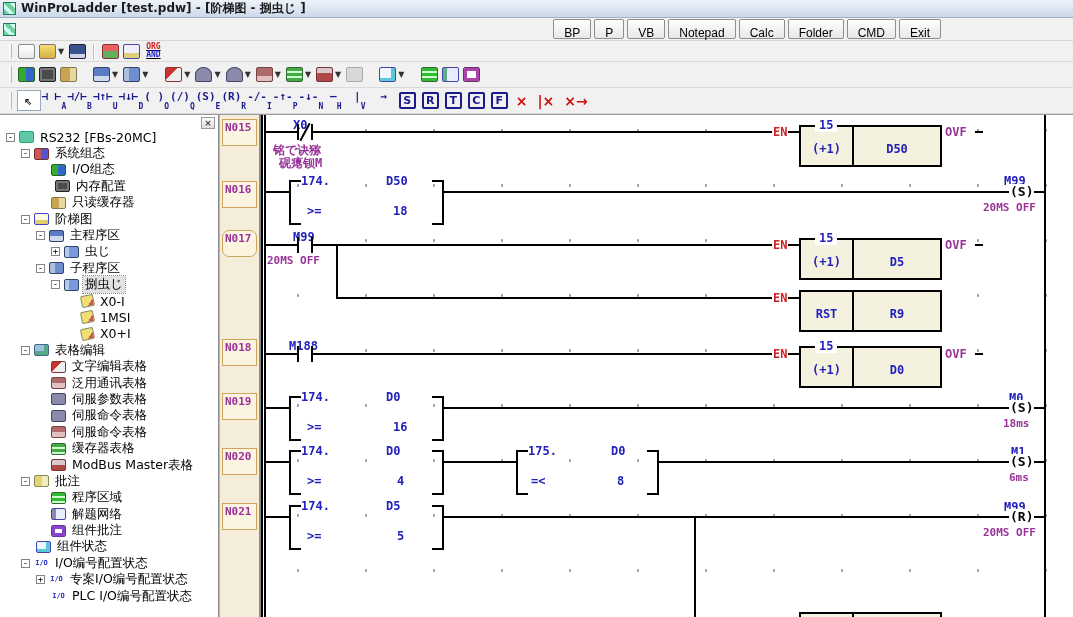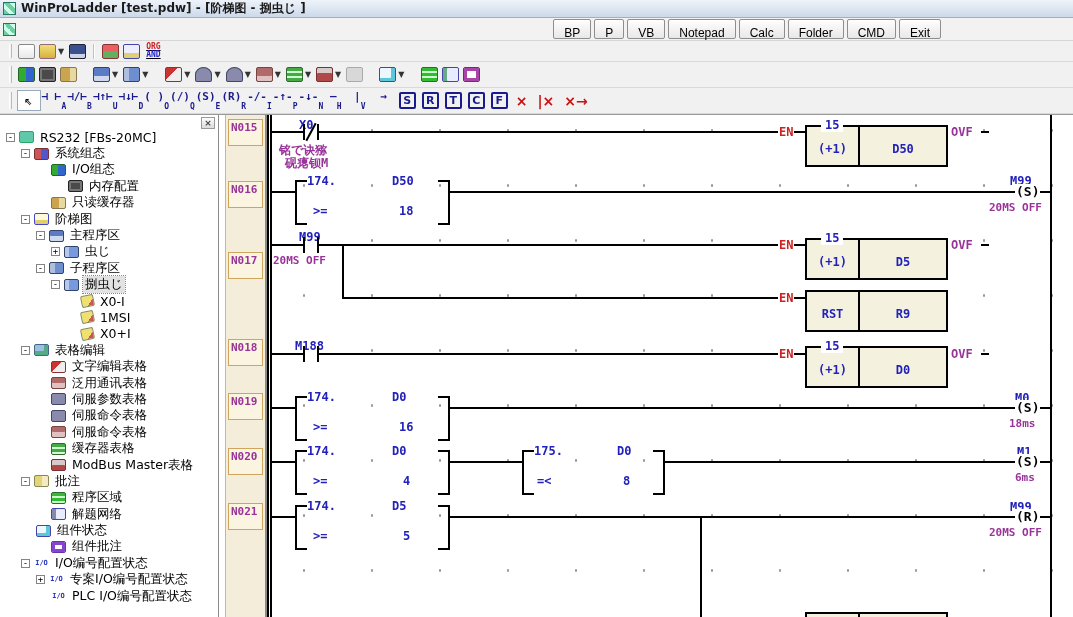--- a/index.html
+++ b/index.html
@@ -85,21 +85,21 @@
   .program-unit-icon { background: #7799dd; border: 1px solid #346; box-shadow: inset 4px 0 0 #b8c8e8; }
   .label-tag-icon { background: linear-gradient(135deg, #f0e070 70%, #c55 70%); border: 1px solid #885; transform: rotate(-12deg); width: 13px; }
   .table-edit-icon { background: #9ec0e0; border: 1px solid #468; box-shadow: inset -4px -4px 0 #5a8; }
   .comment-icon { background: #e4d478; border: 1px solid #885; box-shadow: inset -6px 0 0 #f4ecc0; }
   .program-area-icon { background: repeating-linear-gradient(#3b3 0 3px, #cfc 3px 5px); border: 1px solid #363; }
   .network-comment-icon { background: #e8ecff; border: 1px solid #44a; box-shadow: inset 4px 0 0 #88a; }
   .element-comment-icon { background: #fff; border: 1px solid #63a; box-shadow: inset 0 0 0 3px #84c; }
   .element-status-icon { background: #eef6ff; border: 1px solid #44a; box-shadow: inset -4px -3px 0 #59c8d8; }
   .io-status-icon, .io-project-icon, .io-plc-icon { background: none; color: #2233bb; font: bold 7px/7px "DejaVu Sans Mono", monospace; }
 
-  .gutter { width: 40px; background: #f3edda; border-left: 1px solid #b8b8b8; position: relative; margin-left: 6px; }
+  .gutter { width: 40px; background: #f3edda; border-left: 1px solid #b8b8b8; position: relative; }
   .gbox { position: absolute; left: 2px; width: 35px; height: 27px; background: #faf4e0; border: 1px solid #cfa55e;
     font: bold 11px/13px "DejaVu Sans Mono", monospace; color: #993399; padding: 1px 0 0 2px; }
 
   .canvas { flex: 1; position: relative; background: #fff; border-left: 2px solid #8a8a8a; overflow: hidden;
     background-image: radial-gradient(circle, #9a9a9a 1px, transparent 1.5px);
     background-size: 68px 55px; background-position: 71px 43px; }
 
   .wire { position: absolute; background: #000; }
   .wh { height: 2px; }
   .wv { width: 2px; }
@@ -236,21 +236,21 @@
         <div class="trow" style="padding-left: 21px;">
           <span class="tg">-</span>
           <span class="tico system-config-icon"></span>
           <span class="tlabel">系统组态</span>
         </div>
         <div class="trow" style="padding-left: 36px;">
           <span class="tgsp"></span>
           <span class="tico io-config-icon"></span>
           <span class="tlabel">I/O组态</span>
         </div>
-        <div class="trow" style="padding-left: 53px;">
+        <div class="trow" style="padding-left: 40px;">
           <span class="tgsp"></span>
           <span class="tico memory-config-icon"></span>
           <span class="tlabel">内存配置</span>
         </div>
         <div class="trow" style="padding-left: 36px;">
           <span class="tgsp"></span>
           <span class="tico readonly-register-icon"></span>
           <span class="tlabel">只读缓存器</span>
         </div>
         <div class="trow" style="padding-left: 21px;">
@@ -341,29 +341,29 @@
         <div class="trow" style="padding-left: 36px;">
           <span class="tgsp"></span>
           <span class="tico program-area-icon"></span>
           <span class="tlabel">程序区域</span>
         </div>
         <div class="trow" style="padding-left: 36px;">
           <span class="tgsp"></span>
           <span class="tico network-comment-icon"></span>
           <span class="tlabel">解题网络</span>
         </div>
+        <div class="trow" style="padding-left: 36px;">
+          <span class="tgsp"></span>
+          <span class="tico element-comment-icon"></span>
+          <span class="tlabel">组件批注</span>
+        </div>
         <div class="trow" style="padding-left: 21px;">
           <span class="tgsp"></span>
           <span class="tico element-status-icon"></span>
           <span class="tlabel">组件状态</span>
-        </div>
-        <div class="trow" style="padding-left: 36px;">
-          <span class="tgsp"></span>
-          <span class="tico element-comment-icon"></span>
-          <span class="tlabel">组件批注</span>
         </div>
         <div class="trow" style="padding-left: 21px;">
           <span class="tg">-</span>
           <span class="tico io-status-icon">I/O</span>
           <span class="tlabel">I/O编号配置状态</span>
         </div>
         <div class="trow" style="padding-left: 36px;">
           <span class="tg">+</span>
           <span class="tico io-project-icon">I/O</span>
           <span class="tlabel">专案I/O编号配置状态</span>
@@ -371,21 +371,21 @@
         <div class="trow" style="padding-left: 36px;">
           <span class="tgsp"></span>
           <span class="tico io-plc-icon">I/O</span>
           <span class="tlabel">PLC I/O编号配置状态</span>
         </div>
       </div>
 
     <div class="gutter">
         <div class="gbox" style="top: 4px;">N015</div>
         <div class="gbox" style="top: 66px;">N016</div>
-        <div class="gbox" style="top: 137px;">N017</div>
+        <div class="gbox" style="top: 115px; border-radius: 7px;">N017</div>
         <div class="gbox" style="top: 224px;">N018</div>
         <div class="gbox" style="top: 278px;">N019</div>
         <div class="gbox" style="top: 333px;">N020</div>
         <div class="gbox" style="top: 388px;">N021</div>
       </div>
 
     <div class="canvas">
 
       <div class="wire wv" style="left:0;top:0;height:503px"></div>
       <div class="wire wv" style="left:3px;top:0;height:503px"></div>

